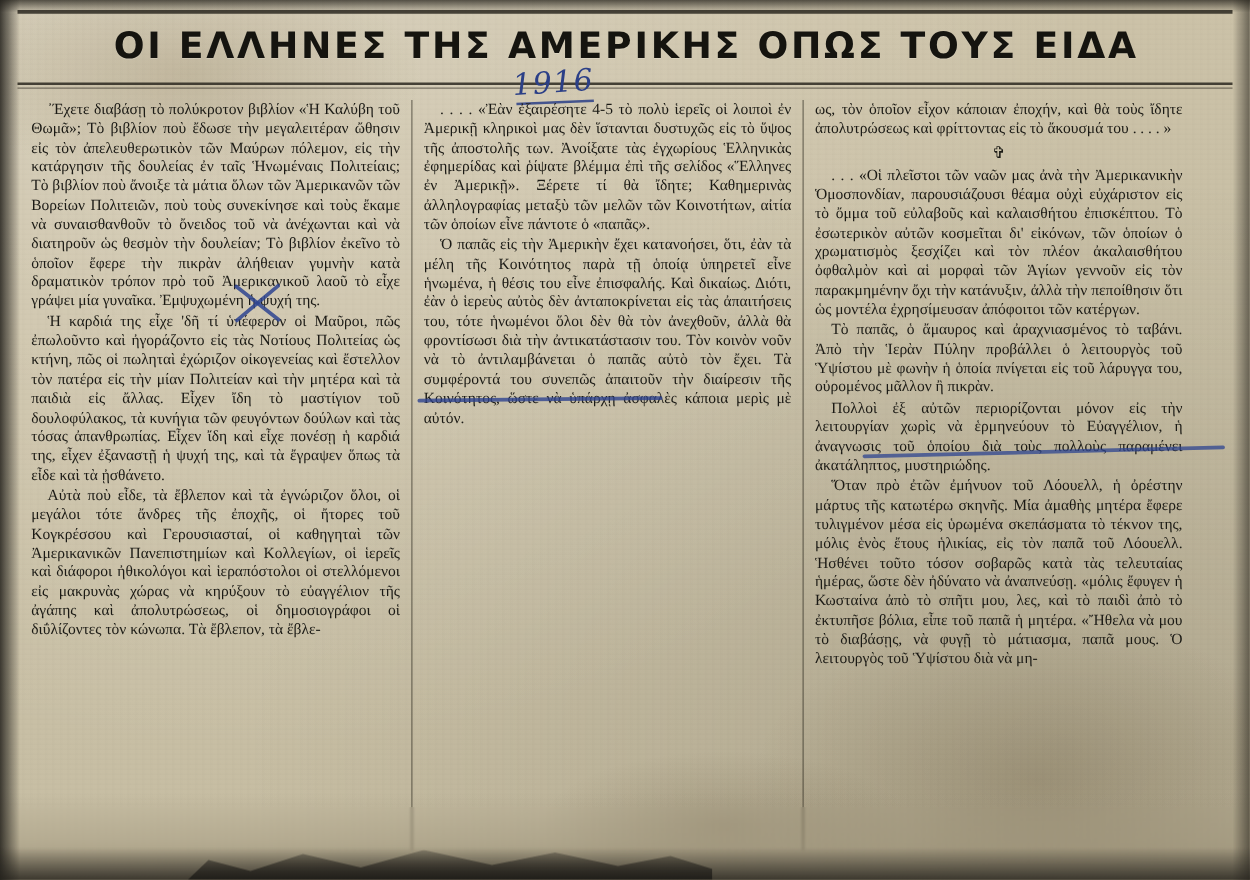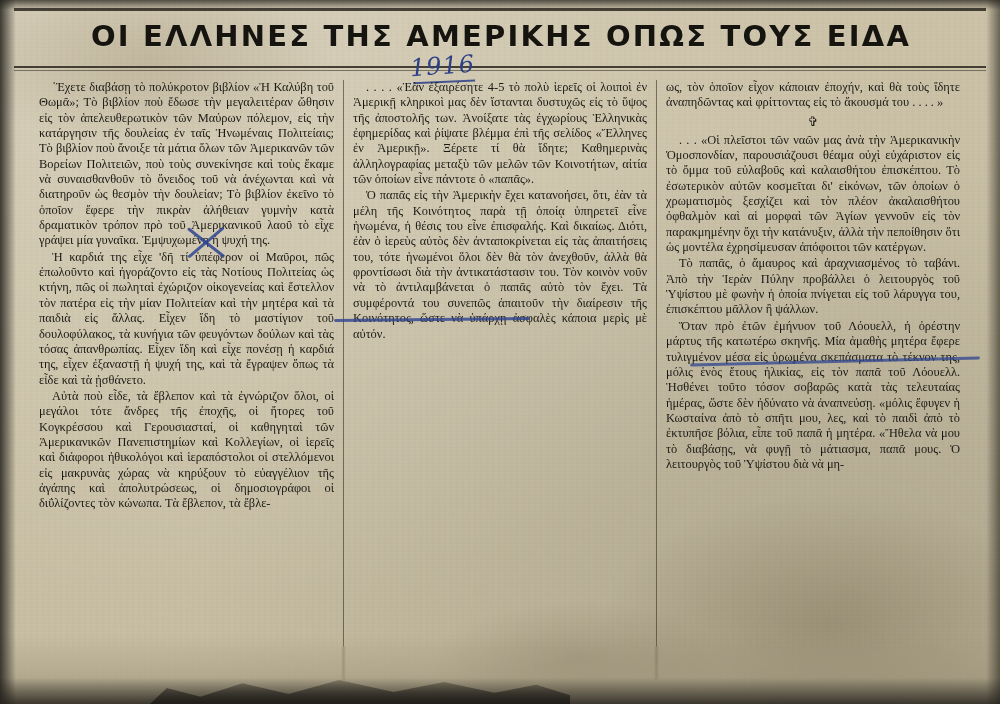--- a/index.html
+++ b/index.html
@@ -160,21 +160,21 @@
     width: 290px; height: 3px;
     background: #2e4490;
     opacity: .75;
     transform: rotate(-1.4deg);
     border-radius: 2px;
   }
 
   
   .columns {
     position: absolute;
-    left: 30px; top: 80px;
+    left: 16px; top: 80px;
     width: 960px; height: 600px;
     display: flex;
     gap: 0;
   }
   .col {
     width: 313px;
     padding: 0 9px;
     box-sizing: border-box;
     position: relative;
   }
@@ -244,24 +244,25 @@
       <p>Ἡ καρδιά της εἶχε 'δῆ τί ὑπέφερον οἱ Μαῦροι, πῶς ἐπωλοῦντο καὶ ἠγοράζοντο εἰς τὰς Νοτίους Πολιτείας ὡς κτήνη, πῶς οἱ πωληταὶ ἐχώριζον οἰκογενείας καὶ ἔστελλον τὸν πατέρα εἰς τὴν μίαν Πολιτείαν καὶ τὴν μητέρα καὶ τὰ παιδιὰ εἰς ἄλλας. Εἶχεν ἴδη τὸ μαστίγιον τοῦ δουλοφύλακος, τὰ κυνήγια τῶν φευγόντων δούλων καὶ τὰς τόσας ἀπανθρωπίας. Εἶχεν ἴδη καὶ εἶχε πονέσῃ ἡ καρδιά της, εἶχεν ἐξαναστῇ ἡ ψυχή της, καὶ τὰ ἔγραψεν ὅπως τὰ εἶδε καὶ τὰ ᾐσθάνετο.</p>
       <p>Αὐτὰ ποὺ εἶδε, τὰ ἔβλεπον καὶ τὰ ἐγνώριζον ὅλοι, οἱ μεγάλοι τότε ἄνδρες τῆς ἐποχῆς, οἱ ἤτορες τοῦ Κογκρέσσου καὶ Γερουσιασταί, οἱ καθηγηταὶ τῶν Ἀμερικανικῶν Πανεπιστημίων καὶ Κολλεγίων, οἱ ἱερεῖς καὶ διάφοροι ἠθικολόγοι καὶ ἱεραπόστολοι οἱ στελλόμενοι εἰς μακρυνὰς χώρας νὰ κηρύξουν τὸ εὐαγγέλιον τῆς ἀγάπης καὶ ἀπολυτρώσεως, οἱ δημοσιογράφοι οἱ διΰλίζοντες τὸν κώνωπα. Τὰ ἔβλεπον, τὰ ἔβλε-</p>
     </div>
 
     <div class="col">
       <p>. . . . «Ἐὰν ἐξαιρέσητε 4-5 τὸ πολὺ ἱερεῖς οἱ λοιποὶ ἐν Ἀμερικῇ κληρικοὶ μας δὲν ἵστανται δυστυχῶς εἰς τὸ ὕψος τῆς ἀποστολῆς των. Ἀνοίξατε τὰς ἐγχωρίους Ἑλληνικὰς ἐφημερίδας καὶ ῥίψατε βλέμμα ἐπὶ τῆς σελίδος «Ἕλληνες ἐν Ἀμερικῇ». Ξέρετε τί θὰ ἴδητε; Καθημερινὰς ἀλληλογραφίας μεταξὺ τῶν μελῶν τῶν Κοινοτήτων, αἰτία τῶν ὁποίων εἶνε πάντοτε ὁ «παπᾶς».</p>
       <p>Ὁ παπᾶς εἰς τὴν Ἀμερικὴν ἔχει κατανοήσει, ὅτι, ἐὰν τὰ μέλη τῆς Κοινότητος παρὰ τῇ ὁποίᾳ ὑπηρετεῖ εἶνε ἡνωμένα, ἡ θέσις του εἶνε ἐπισφαλής. Καὶ δικαίως. Διότι, ἐὰν ὁ ἱερεὺς αὐτὸς δὲν ἀνταποκρίνεται εἰς τὰς ἀπαιτήσεις του, τότε ἡνωμένοι ὅλοι δὲν θὰ τὸν ἀνεχθοῦν, ἀλλὰ θὰ φροντίσωσι διὰ τὴν ἀντικατάστασιν του. Τὸν κοινὸν νοῦν νὰ τὸ ἀντιλαμβάνεται ὁ παπᾶς αὐτὸ τὸν ἔχει. Τὰ συμφέροντά του συνεπῶς ἀπαιτοῦν τὴν διαίρεσιν τῆς Κοινότητος, ὥστε νὰ ὑπάρχῃ ἀσφαλὲς κάποια μερὶς μὲ αὐτόν.</p>
     </div>
 
     <div class="col">
-      <p class="noindent">ως, τὸν ὁποῖον εἶχον κάποιαν ἐποχήν, καὶ θὰ τοὺς ἴδητε ἀναπηδῶντας καὶ φρίττοντας εἰς τὸ ἄκουσμά του . . . . »</p>
+      <p class="noindent">ως, τὸν ὁποῖον εἶχον κάποιαν ἐποχήν, καὶ θὰ τοὺς ἴδητε ἀπολυτρώσεως καὶ φρίττοντας εἰς τὸ ἄκουσμά του . . . . »</p>
       <div class="dingbat">✞</div>
       <p>. . . «Οἱ πλεῖστοι τῶν ναῶν μας ἀνὰ τὴν Ἀμερικανικὴν Ὁμοσπονδίαν, παρουσιάζουσι θέαμα οὐχὶ εὐχάριστον εἰς τὸ ὄμμα τοῦ εὐλαβοῦς καὶ καλαισθήτου ἐπισκέπτου. Τὸ ἐσωτερικὸν αὐτῶν κοσμεῖται δι' εἰκόνων, τῶν ὁποίων ὁ χρωματισμὸς ξεσχίζει καὶ τὸν πλέον ἀκαλαισθήτου ὀφθαλμὸν καὶ αἱ μορφαὶ τῶν Ἁγίων γεννοῦν εἰς τὸν παρακμημένην ὄχι τὴν κατάνυξιν, ἀλλὰ τὴν πεποίθησιν ὅτι ὡς μοντέλα ἐχρησίμευσαν ἀπόφοιτοι τῶν κατέργων.</p>
-      <p>Τὸ παπᾶς, ὁ ἄμαυρος καὶ ἀραχνιασμένος τὸ ταβάνι. Ἀπὸ τὴν Ἱερὰν Πύλην προβάλλει ὁ λειτουργὸς τοῦ Ὑψίστου μὲ φωνὴν ἡ ὁποία πνίγεται εἰς τοῦ λάρυγγα του, ἐπισκέπτου μᾶλλον ἢ ψάλλων.</p>
+      <p>Τὸ παπᾶς, ὁ ἄμαυρος καὶ ἀραχνιασμένος τὸ ταβάνι. Ἀπὸ τὴν Ἱερὰν Πύλην προβάλλει ὁ λειτουργὸς τοῦ Ὑψίστου μὲ φωνὴν ἡ ὁποία πνίγεται εἰς τοῦ λάρυγγα του, οὐρομένος μᾶλλον ἢ πικρὰν.</p>
+      <p>Πολλοὶ ἐξ αὐτῶν περιορίζονται μόνον εἰς τὴν λειτουργίαν χωρὶς νὰ ἑρμηνεύουν τὸ Εὐαγγέλιον, ἡ ἀναγνωσις τοῦ ὁποίου διὰ τοὺς πολλοὺς παραμένει ἀκατάληπτος, μυστηριώδης.</p>
       <p>Ὅταν πρὸ ἐτῶν ἐμήνυον τοῦ Λόουελλ, ἡ ὀρέστην μάρτυς τῆς κατωτέρω σκηνῆς. Μία ἀμαθὴς μητέρα ἔφερε τυλιγμένον μέσα εἰς ὑρωμένα σκεπάσματα τὸ τέκνον της, μόλις ἑνὸς ἔτους ἡλικίας, εἰς τὸν παπᾶ τοῦ Λόουελλ. Ἡσθένει τοῦτο τόσον σοβαρῶς κατὰ τὰς τελευταίας ἡμέρας, ὥστε δὲν ἠδύνατο νὰ ἀναπνεύσῃ. «μόλις ἔφυγεν ἡ Κωσταίνα ἀπὸ τὸ σπῆτι μου, λες, καὶ τὸ παιδὶ ἀπὸ τὸ ἐκτυπῆσε βόλια, εἶπε τοῦ παπᾶ ἡ μητέρα. «Ἤθελα νὰ μου τὸ διαβάσῃς, νὰ φυγῇ τὸ μάτιασμα, παπᾶ μους. Ὁ λειτουργὸς τοῦ Ὑψίστου διὰ νὰ μη-</p>
     </div>
 
   </div>
 
   <div class="pencil-x">
       <i></i>
       <i></i>
     </div>
   <div class="pencil-strike"></div>

